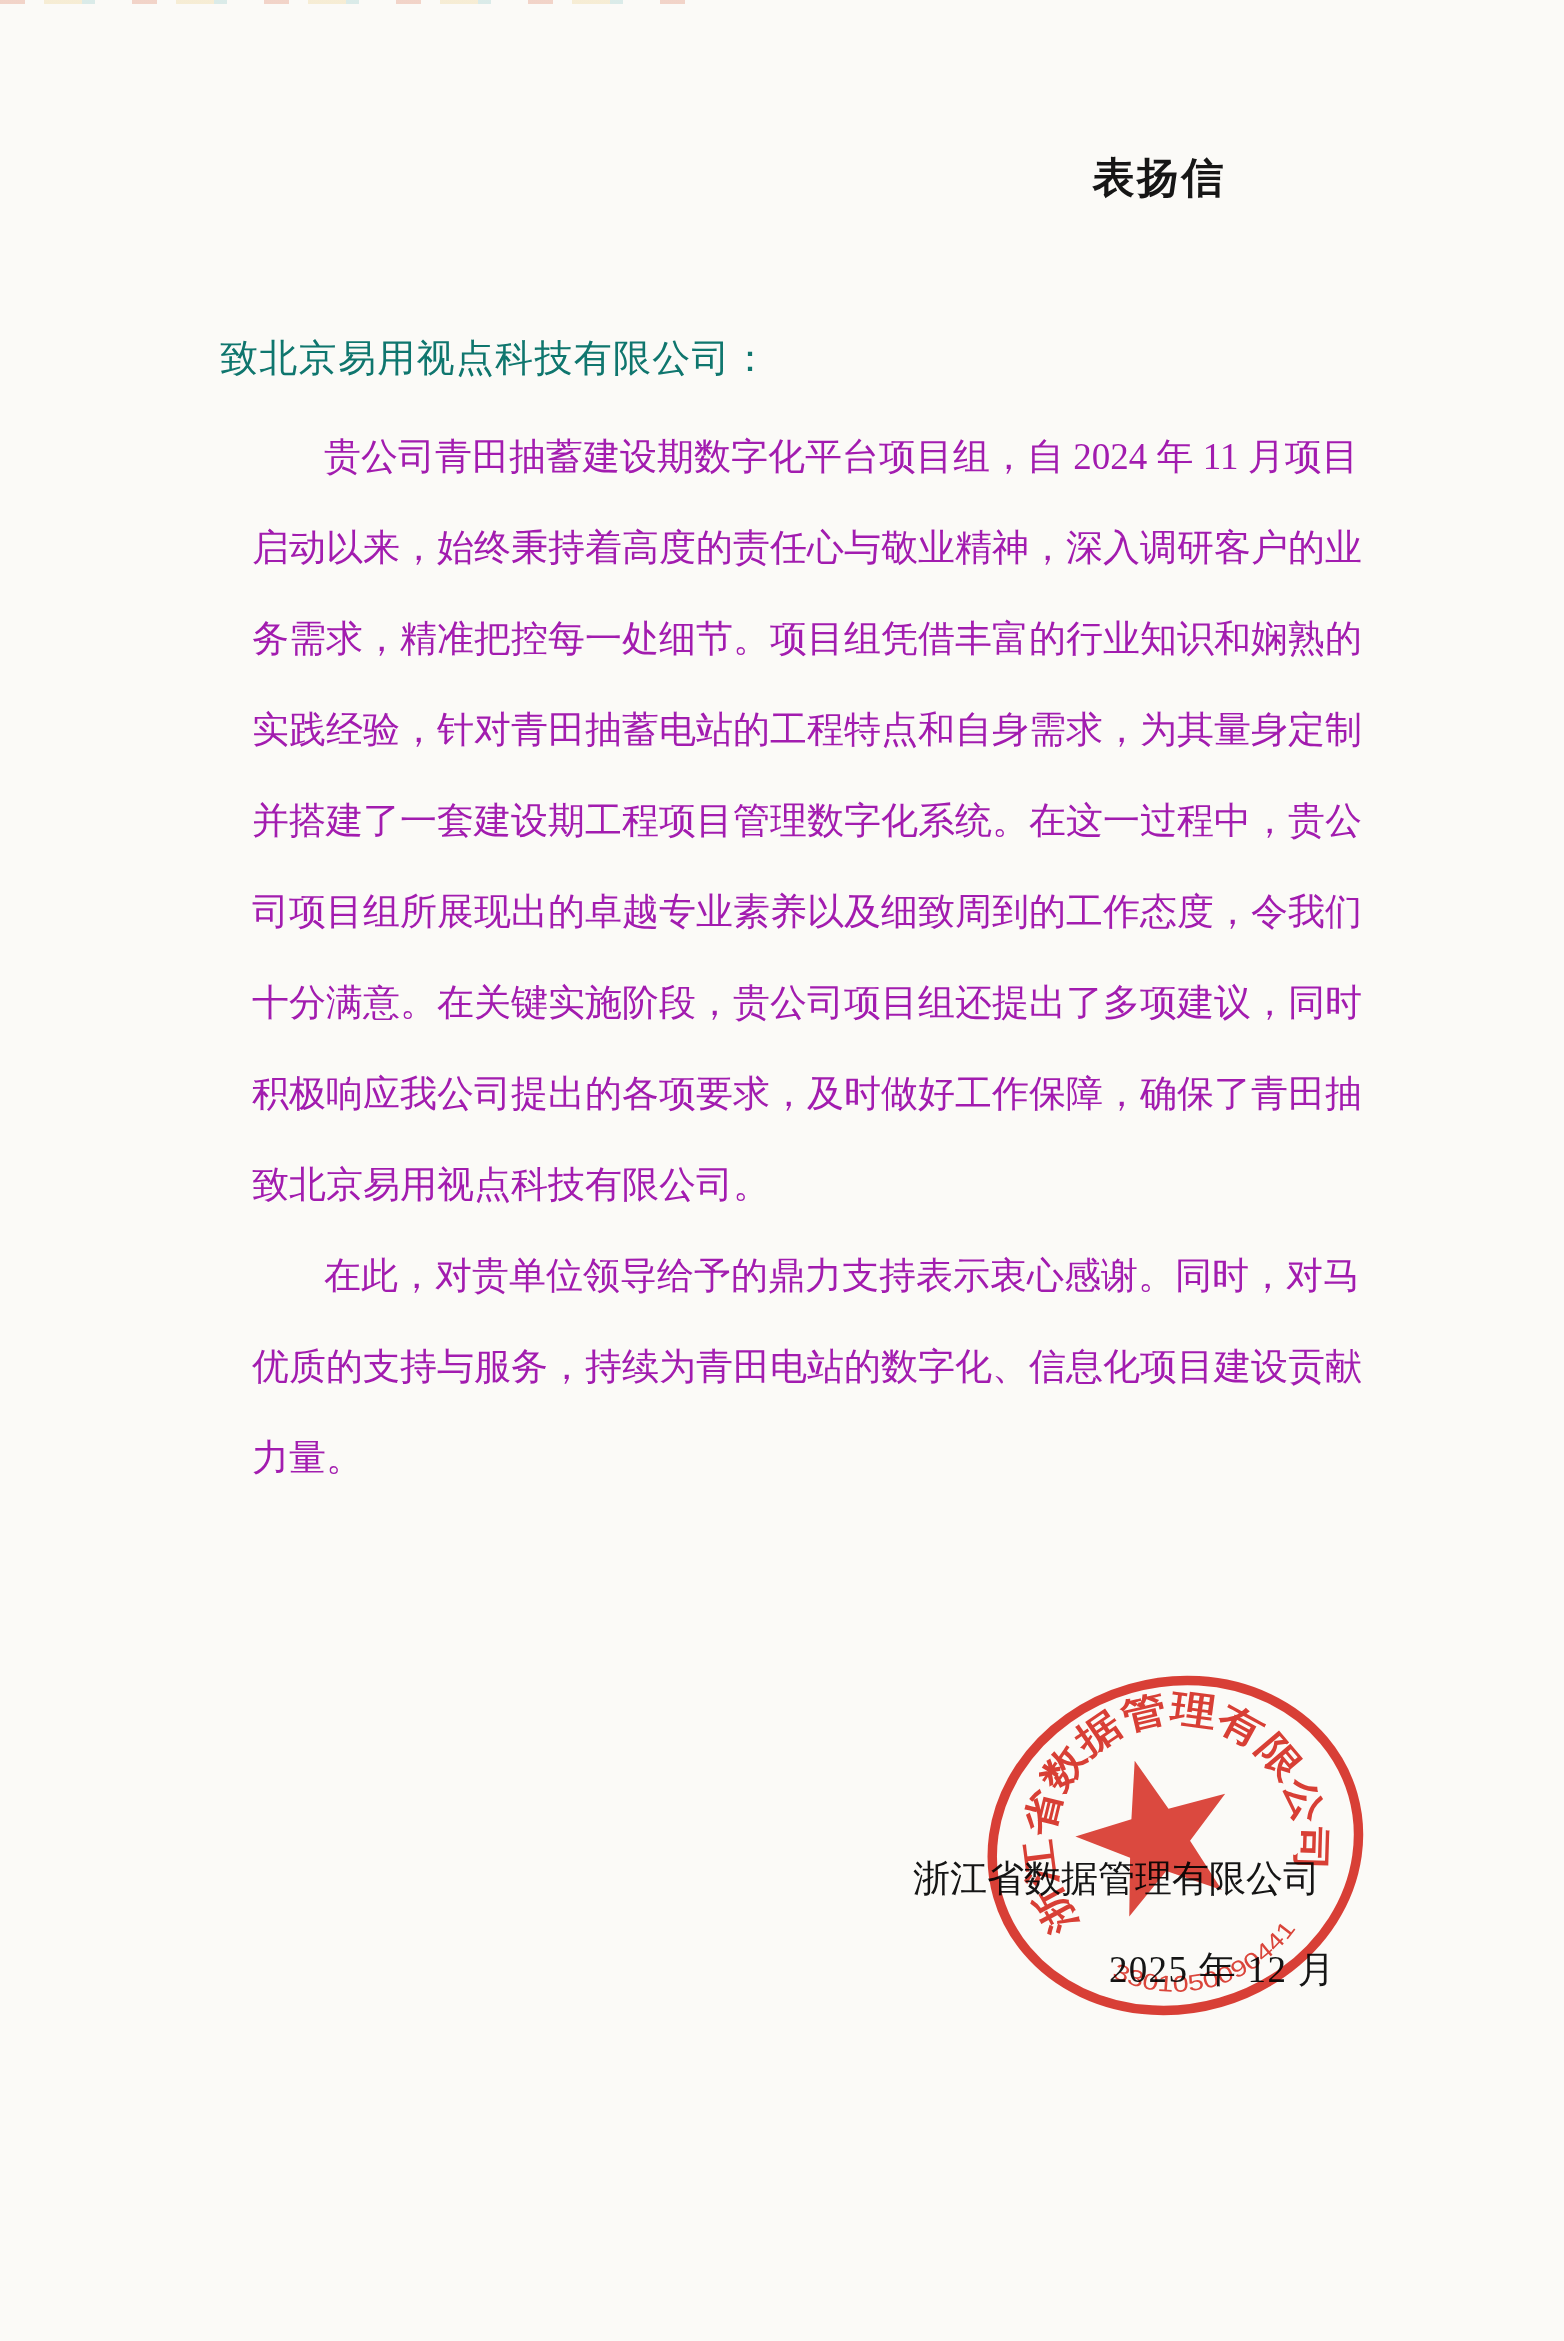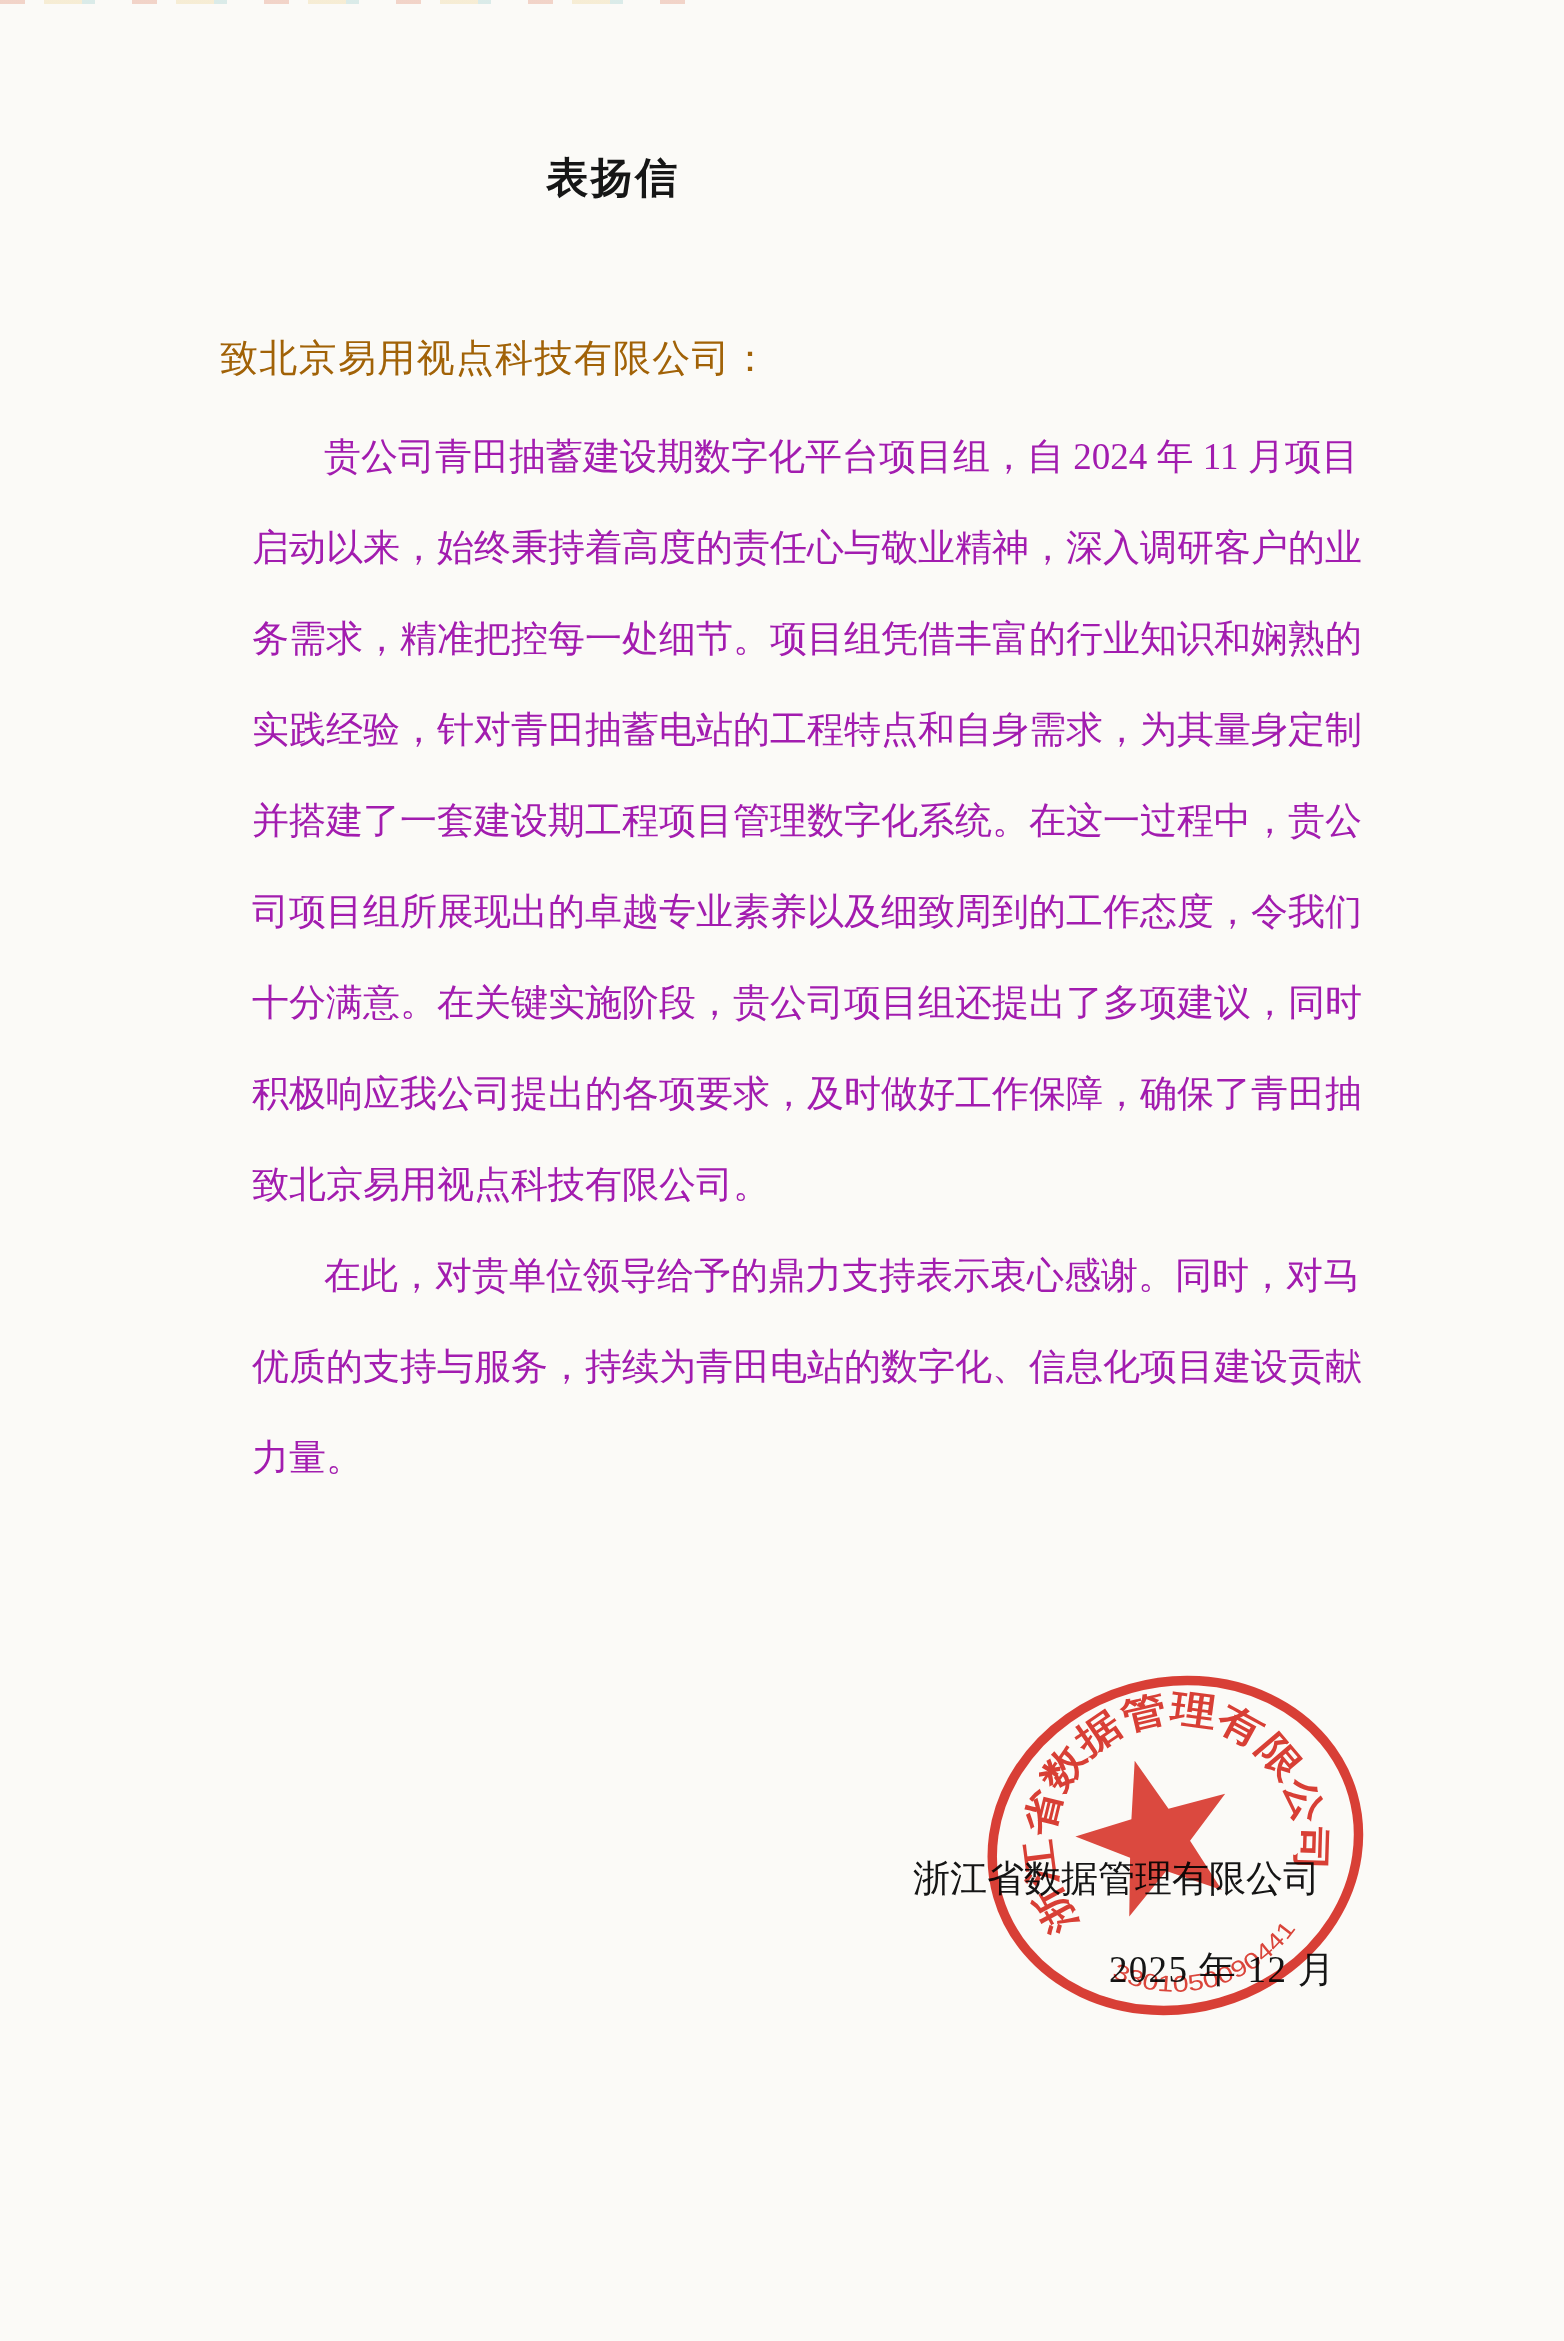--- a/index.html
+++ b/index.html
@@ -16,29 +16,29 @@
     position:absolute;left:0;top:0;width:694px;height:4.4px;
     background:repeating-linear-gradient(90deg,
       rgba(214,96,60,.45) 0 25px, rgba(250,250,247,.1) 25px 44px,
       rgba(230,190,90,.4) 44px 82px, rgba(120,190,190,.45) 82px 95px,
       rgba(250,250,247,.1) 95px 132px);
     opacity:.55;
   }
   .title{
     position:absolute;left:0;top:150px;width:1283px;
     padding-right:57px;box-sizing:border-box;
-    text-align:center;
+    text-align:right;
     font-family:"Liberation Sans","DejaVu Sans",sans-serif;
     font-weight:bold;
     font-size:42px;letter-spacing:2.5px;
     color:#161616;
   }
   .salutation{
     position:absolute;left:220px;top:333px;
-    font-size:38px;letter-spacing:1.3px;color:#a16207;
+    font-size:38px;letter-spacing:1.3px;color:#0f766e;
   }
   .bodytext{
     position:absolute;left:220px;top:411px;width:1126px;
   }
   .line{
     height:91px;line-height:91px;
     font-size:37px;
     text-align:justify;text-align-last:justify;
     text-justify:inter-character;
     white-space:nowrap;

